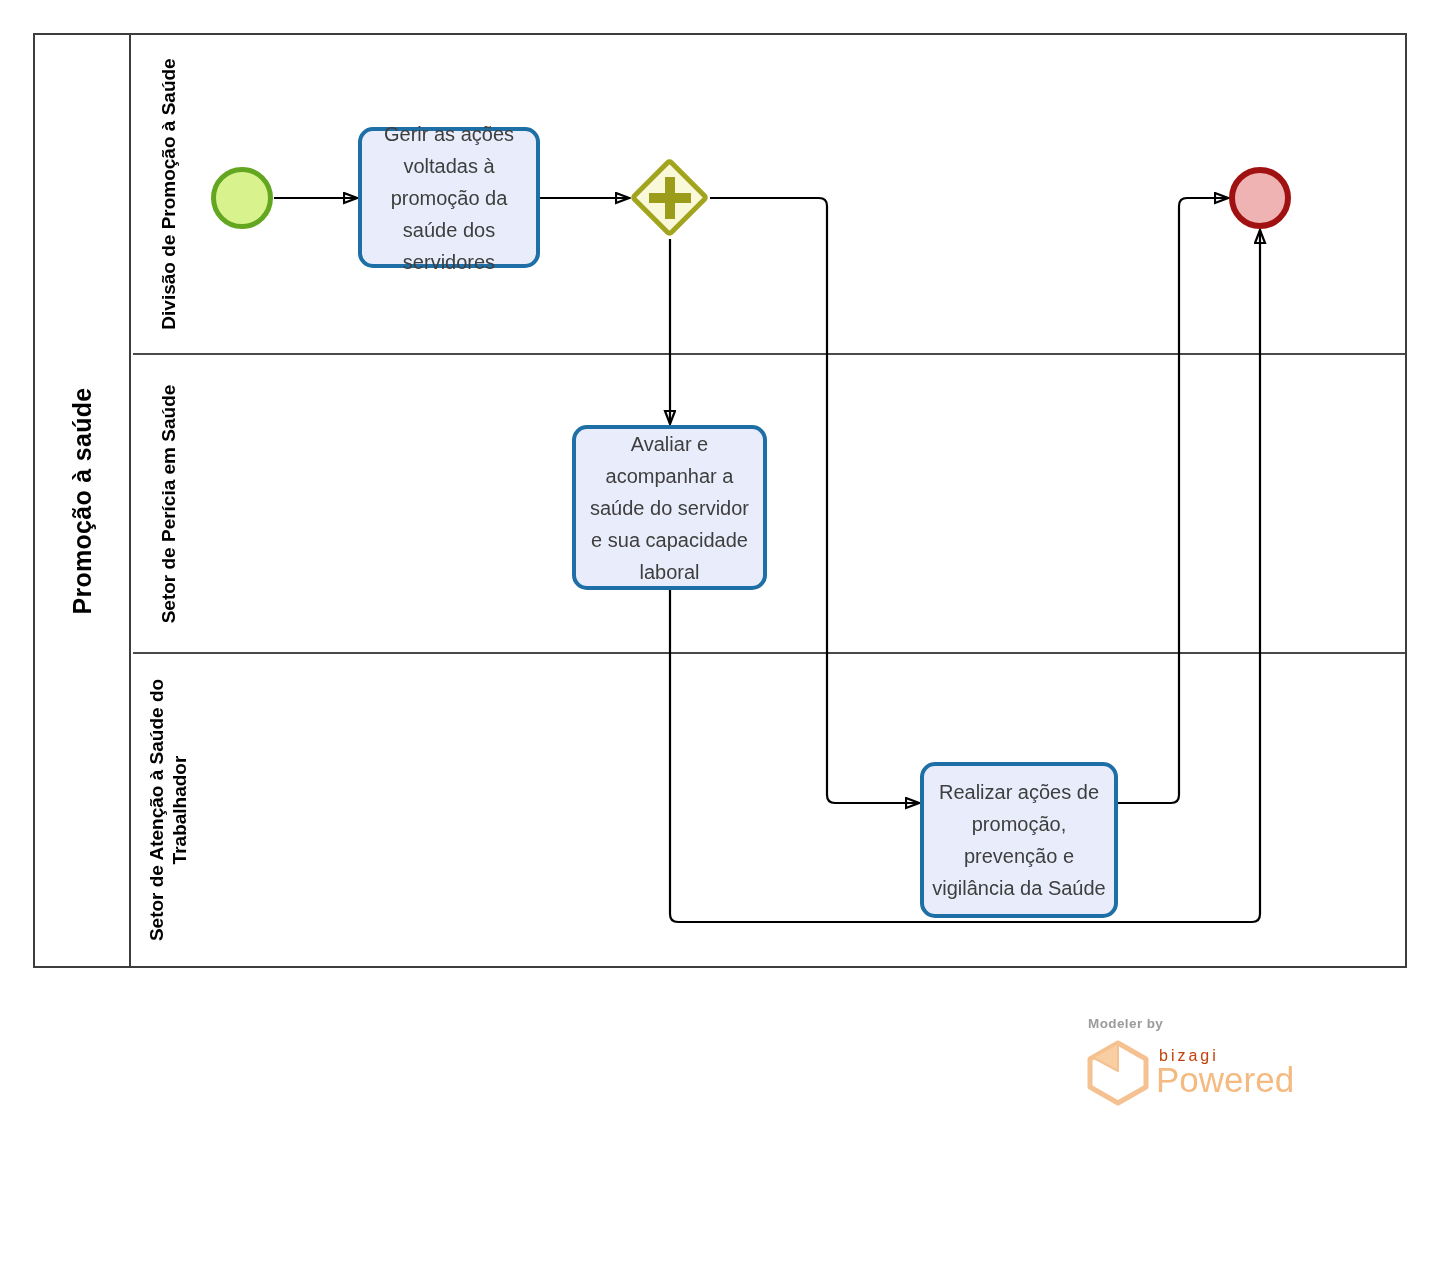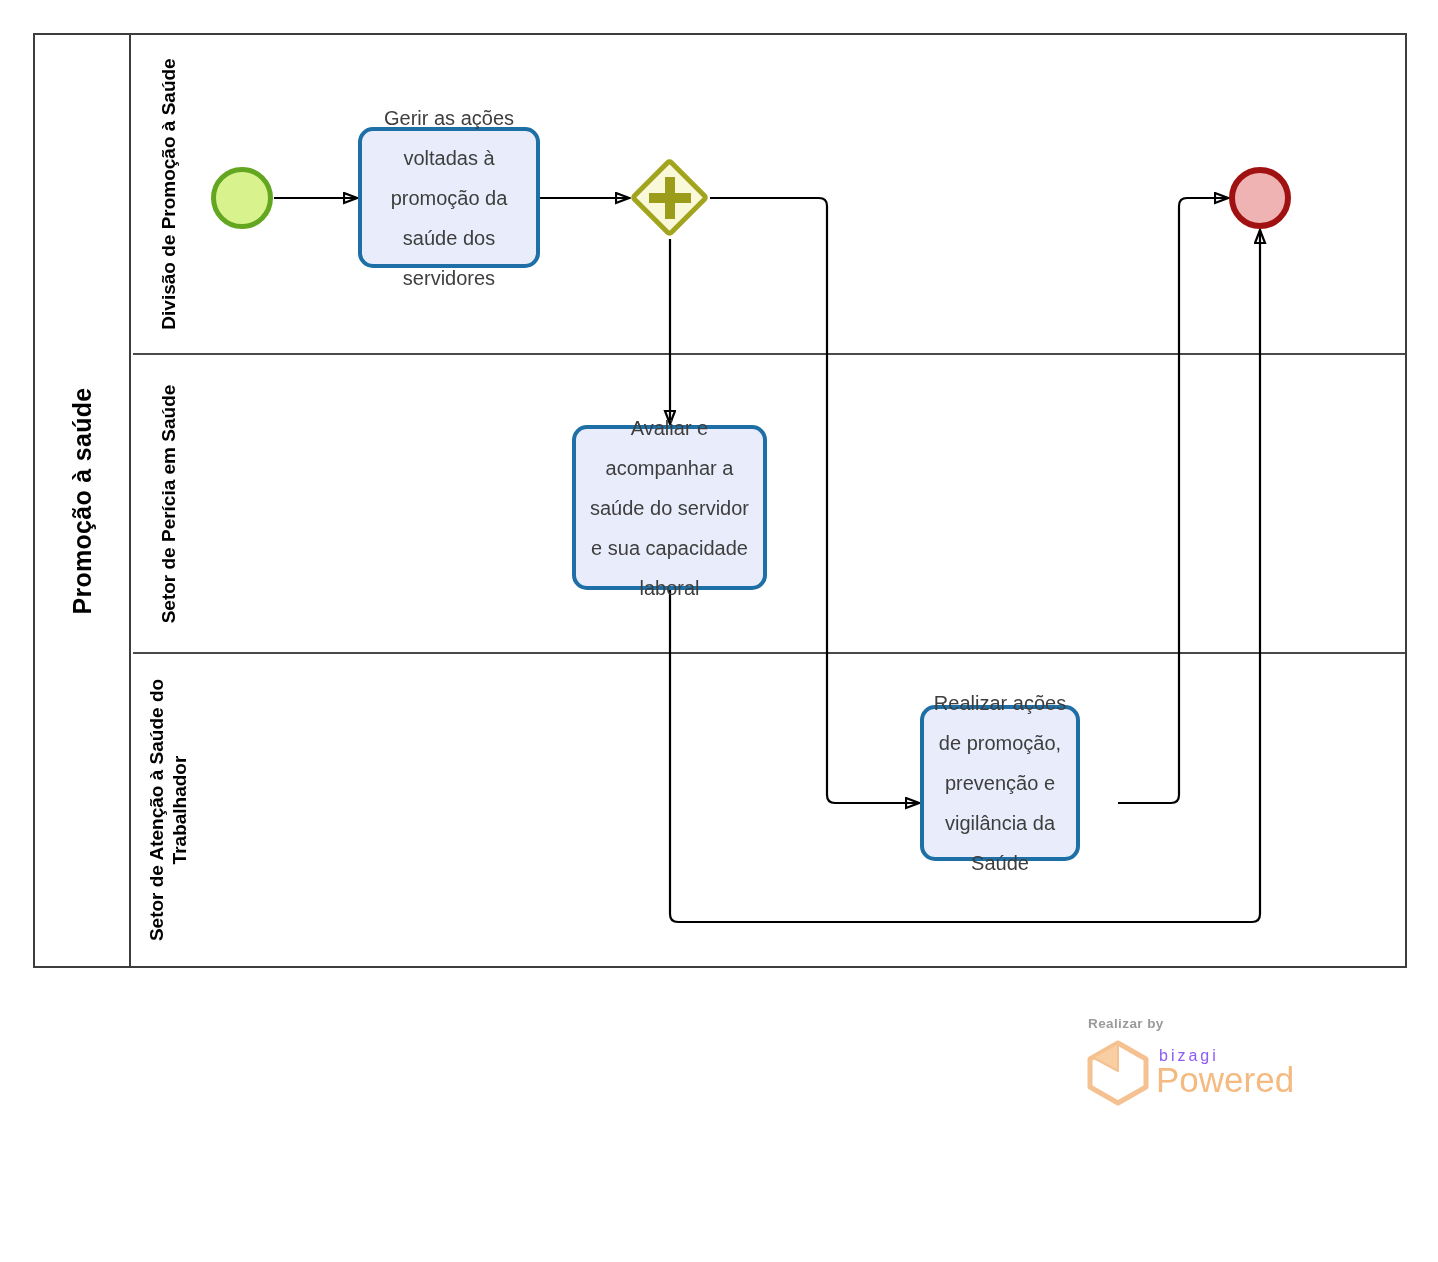--- a/index.html
+++ b/index.html
@@ -62,28 +62,28 @@
     position: absolute;
     box-sizing: border-box;
     background: #e9edfb;
     border: 4px solid #1d6fa5;
     border-radius: 15px;
     display: flex;
     align-items: center;
     justify-content: center;
     text-align: center;
     font-size: 20px;
-    line-height: 40px;
+    line-height: 32px;
     color: #3e3e3e;
     padding: 4px 6px;
     z-index: 4;
   }
   .task-gerir    { left: 358px; top: 127px; width: 182px; height: 141px; }
   .task-avaliar  { left: 572px; top: 425px; width: 195px; height: 165px; }
-  .task-realizar { left: 920px; top: 705px; width: 160px; height: 156px; }
+  .task-realizar { left: 920px; top: 762px; width: 198px; height: 156px; }
 
   .event {
     position: absolute;
     box-sizing: border-box;
     border-radius: 50%;
     width: 62px; height: 62px;
     z-index: 4;
   }
   .event-start { left: 211px; top: 167px; background: #d8f28e; border: 5px solid #63a620; }
   .event-end   { left: 1229px; top: 167px; background: #f0b3b3; border: 6px solid #a01111; }
@@ -116,21 +116,21 @@
     z-index: 2;
   }
   .powered {
     position: absolute; left: 3px; top: 2px;
     font-size: 13.5px; font-weight: bold; color: #9b9b9b;
     letter-spacing: 0.4px;
   }
   .bz-hex { position: absolute; left: 0; top: 26px; }
   .bz-name {
     position: absolute; left: 74px; top: 33px;
-    font-size: 16px; color: #8b5cf6; letter-spacing: 3px;
+    font-size: 16px; color: #c2410c; letter-spacing: 3px;
   }
   .bz-product {
     position: absolute; left: 71px; top: 46px;
     font-size: 35px; color: #f5ba80; font-weight: 500;
   }
 </style>
 </head>
 <body>
 
 <div id="canvas">
@@ -186,21 +186,21 @@
     <span>Avaliar e acompanhar a saúde do servidor e sua capacidade laboral</span>
   </div>
 
   <div class="task task-realizar">
     <span>Realizar ações de promoção, prevenção e vigilância da Saúde</span>
   </div>
 
   <div class="event event-end"></div>
 
   <div class="footer">
-    <div class="powered">Realizar by</div>
+    <div class="powered">Modeler by</div>
     <svg class="bz-hex" width="66" height="66" viewBox="0 0 66 66">
       <path d="M33,3 L61,19 L61,47 L33,63 L5,47 L5,19 Z" fill="none" stroke="#f6c190" stroke-width="5" stroke-linejoin="round"></path>
       <path d="M8,17.5 L33,3.5 L33,31 Z" fill="#f8cfa3" stroke="#f6c190" stroke-width="2" stroke-linejoin="round"></path>
     </svg>
     <div class="bz-name">bizagi</div>
     <div class="bz-product">Powered</div>
   </div>
 
 </div>
 

